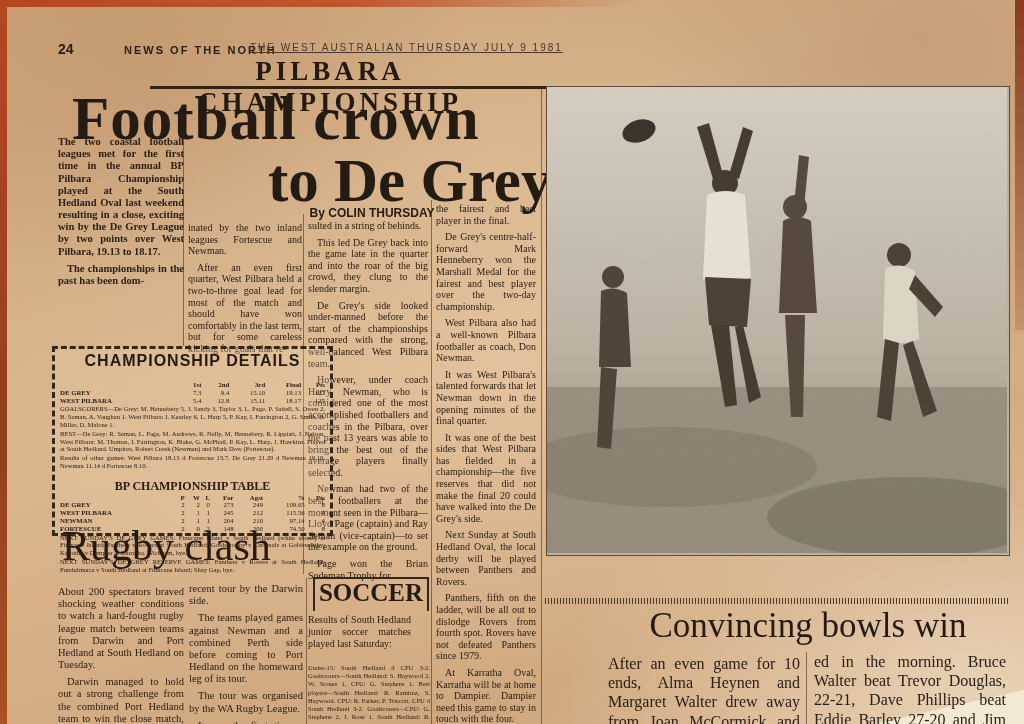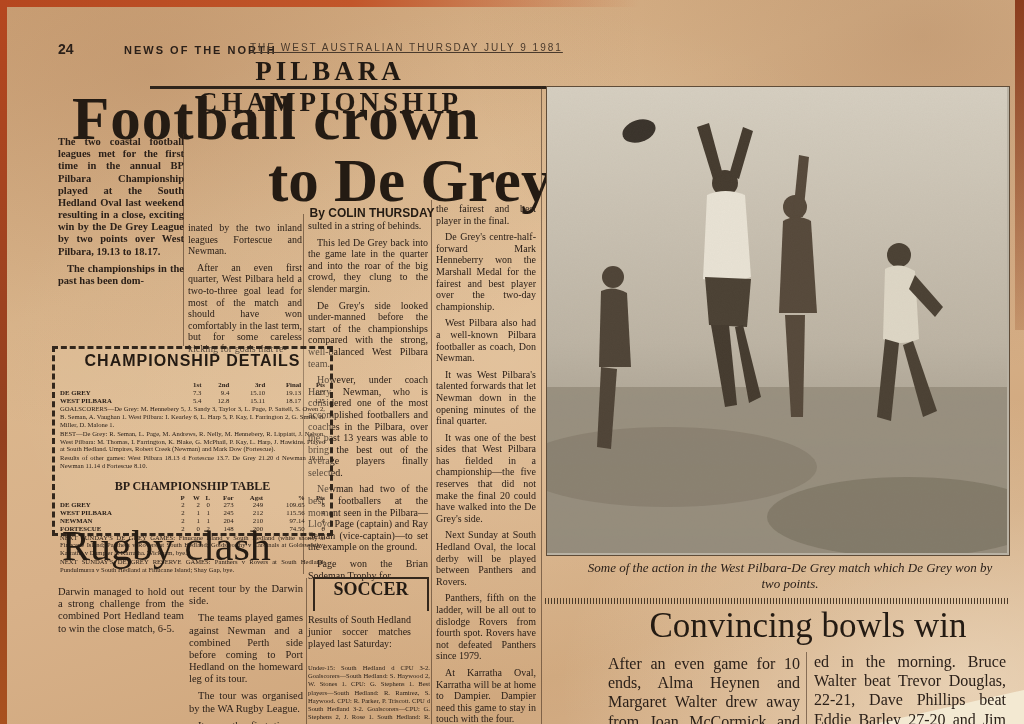--- a/index.html
+++ b/index.html
@@ -53,21 +53,21 @@
   .tinytable th{font-weight:bold;text-align:right;padding:0;}
   .tinytable td{padding:0;text-align:right;white-space:nowrap;}
   .tinytable .team{text-align:left;font-weight:bold;}
   .champ-box .fine{font-size:6.6px;line-height:1.18;text-align:justify;margin:1px 0;}
   .champ-box .ladder-title{text-align:center;font-size:12px;font-weight:bold;margin:9px 0 0;}
 
   
   .rugby-head{position:absolute;left:62px;top:522px;width:250px;font-size:42px;font-weight:normal;color:#241b13;}
   .soccer-head{position:absolute;left:313px;top:577px;width:112px;height:32px;
     border:2px solid #33271c;border-bottom:none;text-align:center;
-    font-size:18px;font-weight:bold;color:#241b13;}
+    font-size:25px;font-weight:bold;color:#241b13;}
   .soccer-intro{position:absolute;left:308px;top:614px;width:103px;
     font-size:10px;line-height:1.2;text-align:justify;}
   .soccer-fine{position:absolute;left:308px;top:664px;width:122px;
     font-size:6.6px;line-height:1.25;text-align:justify;}
 
   
   .photo{position:absolute;left:546px;top:86px;width:462px;height:468px;
     border:1px solid #5f4c38;background:#b9b2a4;}
   .caption{position:absolute;left:578px;top:560px;width:424px;text-align:center;
     font-style:italic;font-size:13px;line-height:1.25;color:#2b2019;}
@@ -275,25 +275,25 @@
       </g>
 
       <g fill="#4e4336">
         <circle cx="66" cy="190" r="11"></circle>
         <path d="M54 204 Q66 198 80 206 L84 280 L52 280 Z"></path>
         <path d="M54 280 L50 360 L64 362 L70 282 Z"></path>
       </g>
       <rect width="460" height="466" filter="url(#grain)" opacity="0.5" fill="none"></rect>
     </svg>
   </div>
-  <div class="caption">Some of the action in the West Pilbara-De Grey match which De Grey won by two points.</div>
   <div class="hatch"></div>
 
   <div class="rugby-head">Rugby clash</div>
   <div class="col" style="left:58px;top:586px;width:126px;font-size:10.5px;">
+    <p>About 200 spectators braved shocking weather conditions to watch a hard-fought rugby league match between teams from Darwin and Port Hedland at South Hedland on Tuesday.</p>
     <p>Darwin managed to hold out a strong challenge from the combined Port Hedland team to win the close match, 6-5.</p>
   </div>
   <div class="col" style="left:189px;top:583px;width:114px;font-size:10.5px;">
     <p>recent tour by the Darwin side.</p>
     <p>The teams played games against Newman and a combined Perth side before coming to Port Hedland on the homeward leg of its tour.</p>
     <p>The tour was organised by the WA Rugby League.</p>
     <p>It was the first time a representative Darwin team has played in</p>
   </div>
 
   <div class="soccer-head">SOCCER</div>

